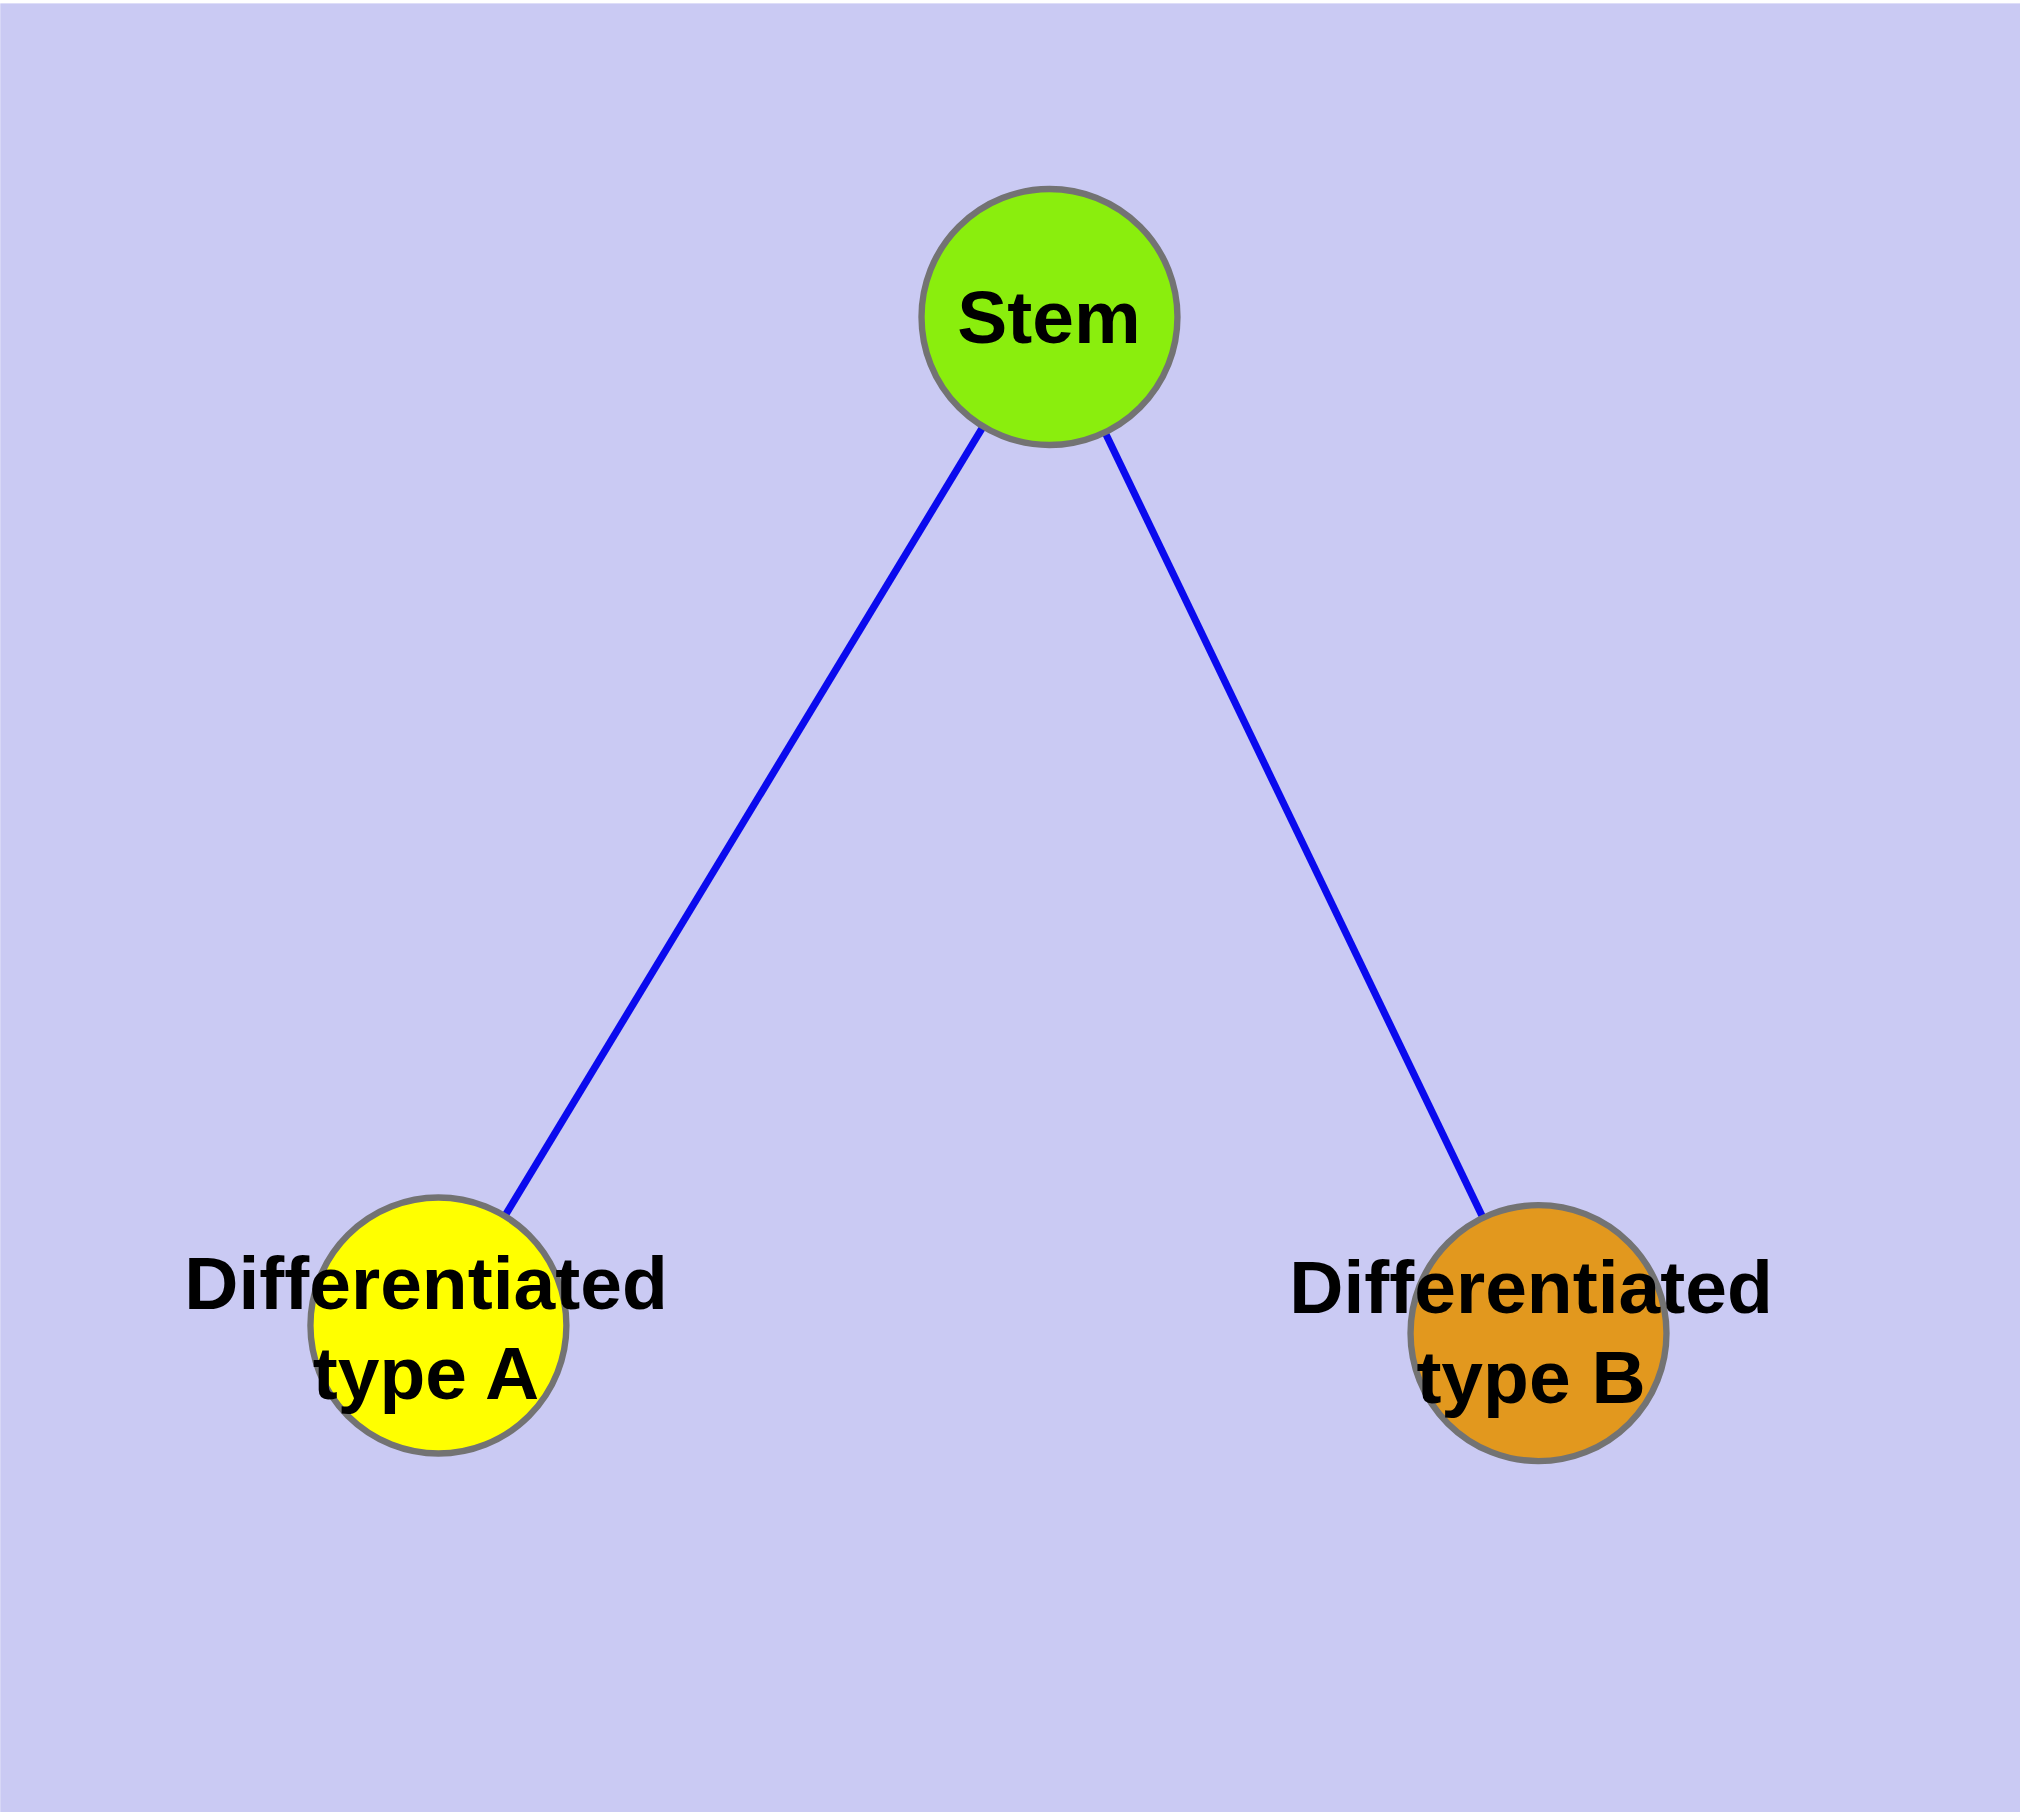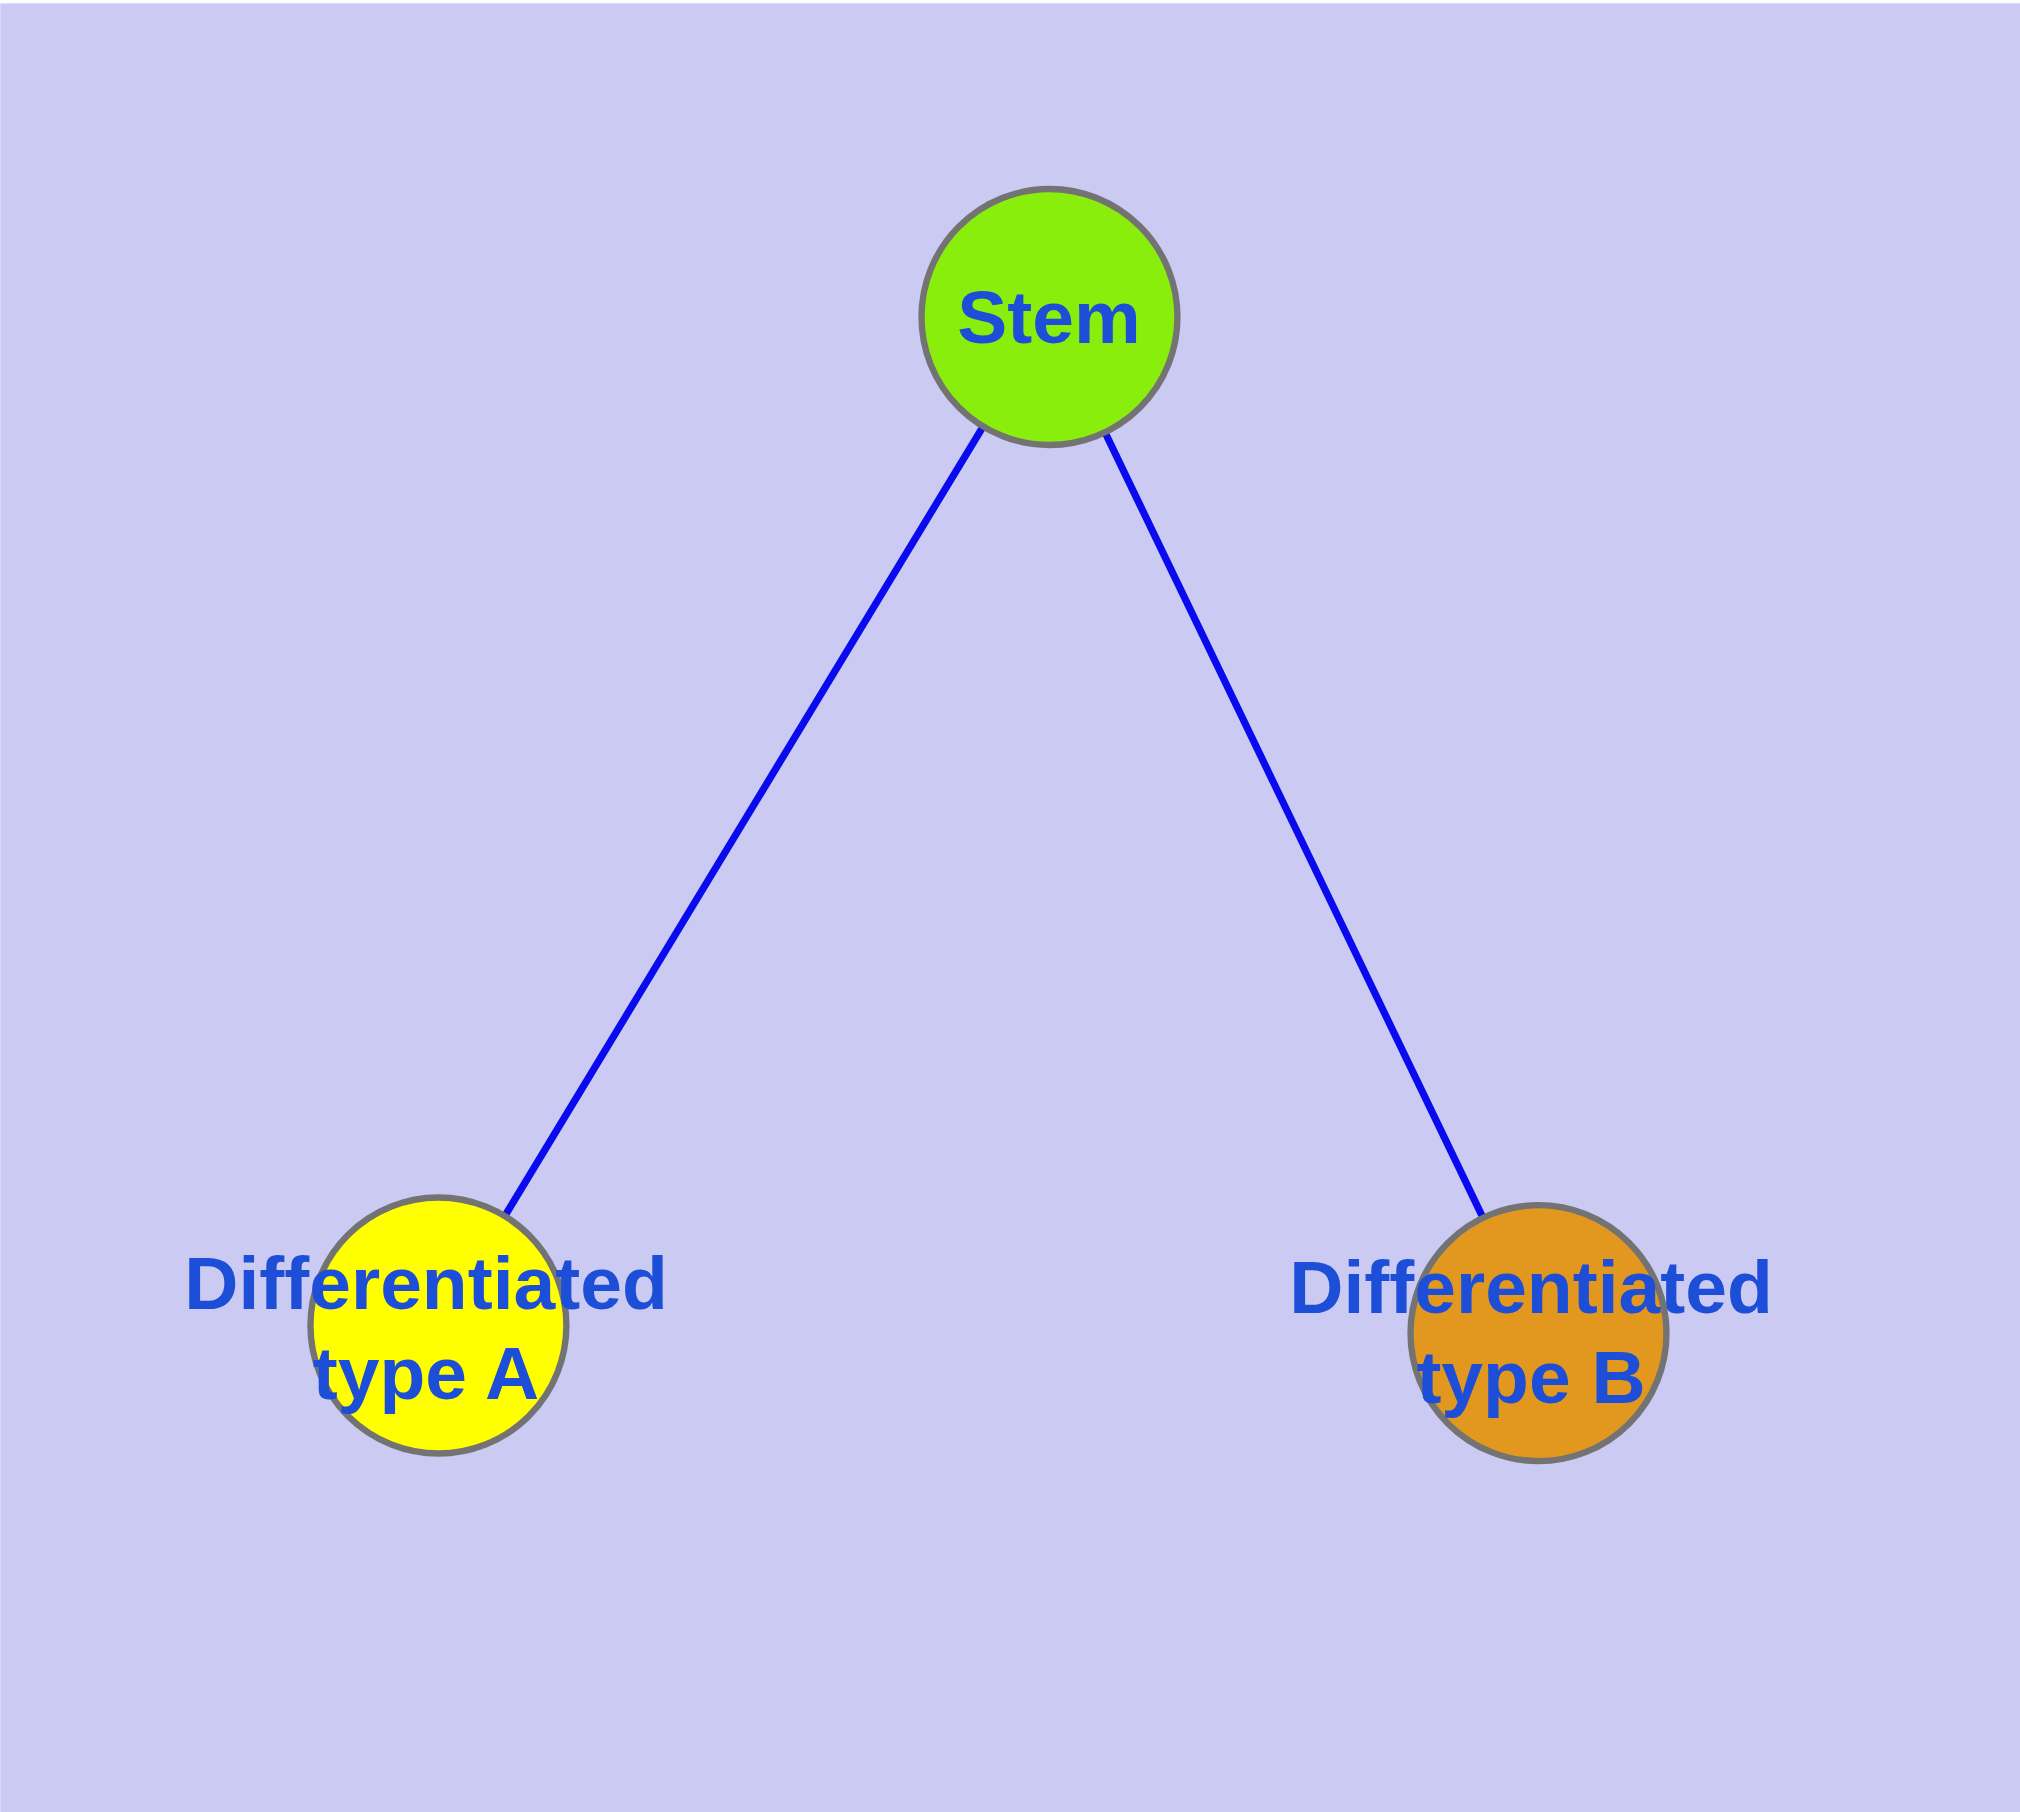--- a/index.html
+++ b/index.html
@@ -28,21 +28,21 @@
   .graph-node {
     stroke-width: 7.5;
   }
   .node-label {
     position: absolute;
     transform: translate(-50%, -50%);
     text-align: center;
     font-weight: bold;
     font-size: 75px;
     line-height: 90px;
-    color: #1d4ed8;
+    color: #000000;
     white-space: pre-line;
     letter-spacing: 0px;
   }
 </style>
 </head>
 <body>
 
 <div class="stage">
 
   <svg class="diagram-svg" width="2021" height="1812" viewBox="0 0 2384 2138">

